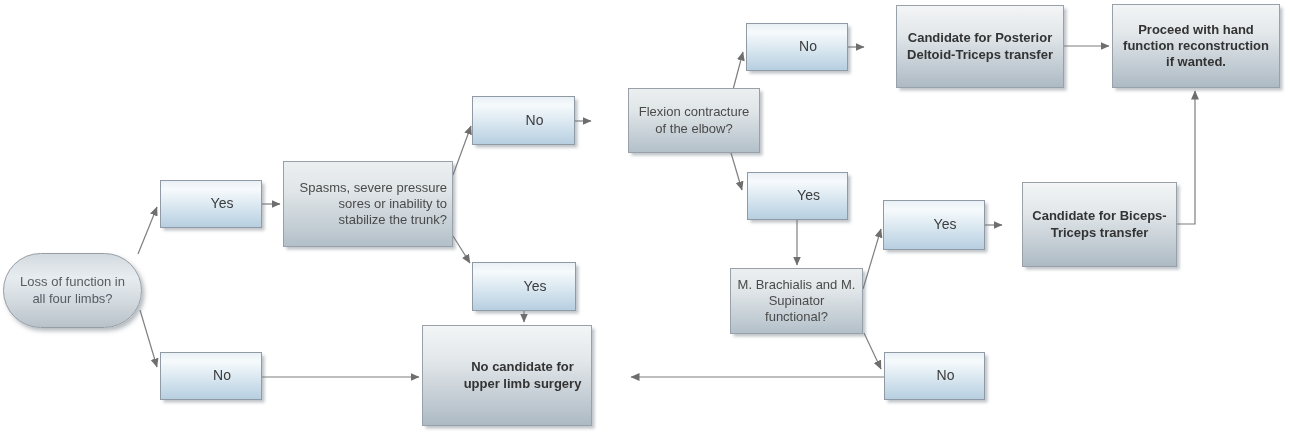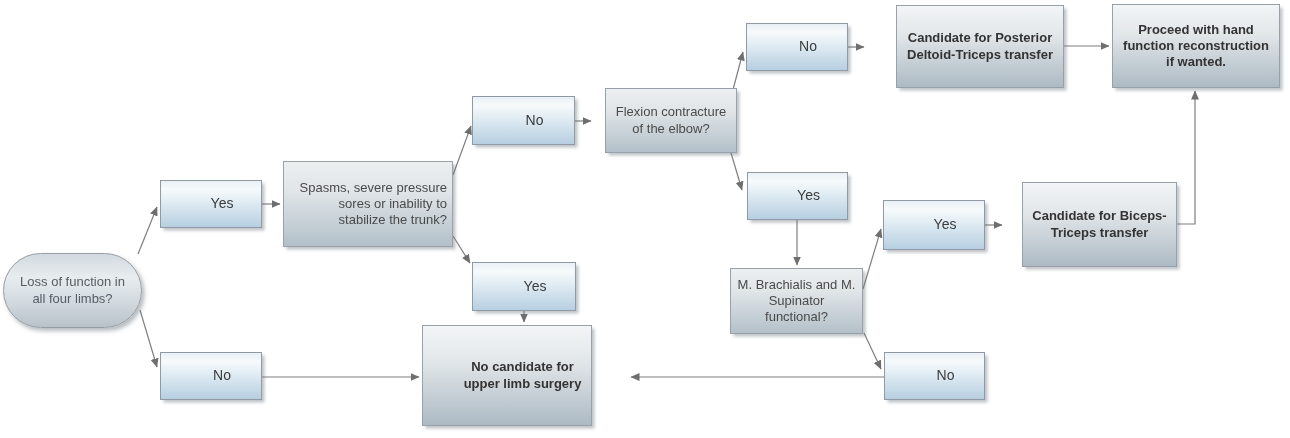--- a/index.html
+++ b/index.html
@@ -109,21 +109,21 @@
     </div>
     <div class="node question" style="left: 283px; top: 161px; width: 170px; height: 86px; text-align: right;">
       <span>Spasms, severe pressure sores or inability to stabilize the trunk?</span>
     </div>
     <div class="node decision" style="left: 472px; top: 96px; width: 103px; height: 49px;">
       <span>No</span>
     </div>
     <div class="node decision" style="left: 472px; top: 262px; width: 104px; height: 49px;">
       <span>Yes</span>
     </div>
-    <div class="node question" style="left: 605px; top: 88px; width: 132px; height: 65px;">
+    <div class="node question" style="left: 628px; top: 88px; width: 132px; height: 65px;">
       <span>Flexion contracture of the elbow?</span>
     </div>
     <div class="node decision" style="left: 746px; top: 23px; width: 102px; height: 48px;">
       <span>No</span>
     </div>
     <div class="node decision" style="left: 747px; top: 172px; width: 101px; height: 48px;">
       <span>Yes</span>
     </div>
     <div class="node outcome" style="left: 867px; top: 5px; width: 168px; height: 83px; margin-left: 29px;">
       <span>Candidate for Posterior Deltoid-Triceps transfer</span>

